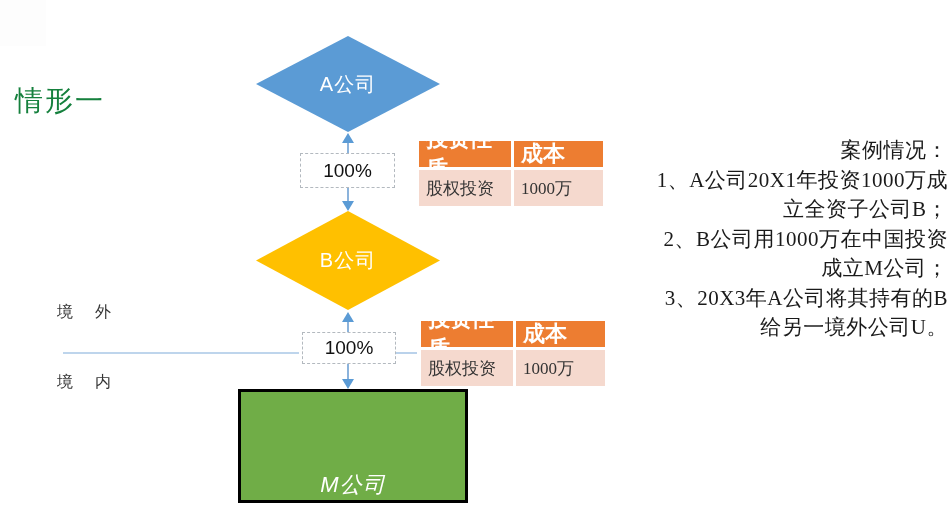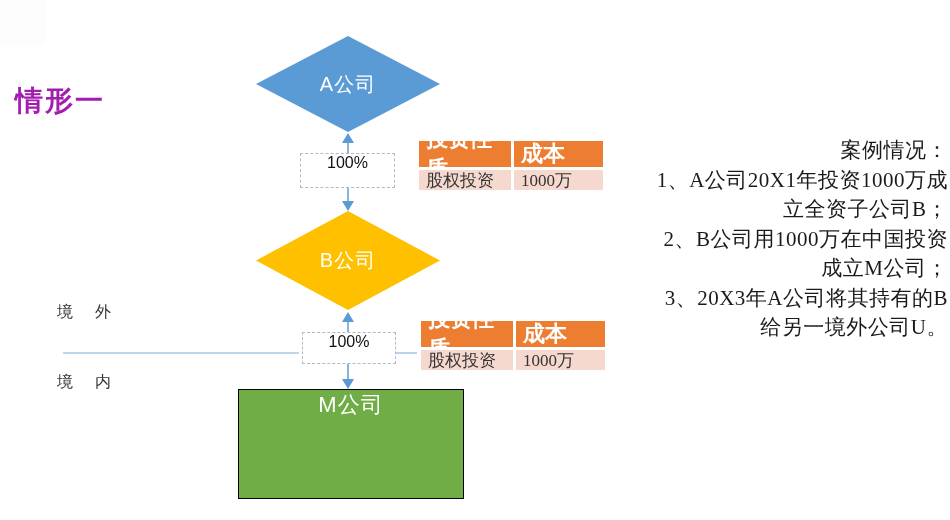--- a/index.html
+++ b/index.html
@@ -5,67 +5,67 @@
   html,body { margin:0; padding:0; background:#ffffff; }
   #canvas {
     position:relative; width:950px; height:520px; background:#ffffff;
     overflow:hidden; font-family:"Liberation Sans", sans-serif; color:#262626;
   }
 
   #corner-artifact { position:absolute; left:0; top:0; width:46px; height:46px; background:#fdfdfd; }
 
   #scenario-title {
     position:absolute; left:15px; top:82px; font-size:28px; letter-spacing:2px;
-    color:#a21caf; font-family:"Liberation Serif", serif;font-weight:bold;
+    color:#15803d; font-family:"Liberation Serif", serif;
   }
 
   
   #connectors { position:absolute; left:0; top:0; pointer-events:none; }
   .arrow-line { stroke:var(--arrow,#6FA0D3); stroke-width:1.6; }
   .arrow-head { fill:var(--arrow-head,#5B9BD5); }
   .divider-line { stroke:var(--divider-line,#A9C7E6); stroke-width:1.6; }
 
   
   .diamond { position:absolute; display:flex; align-items:center; justify-content:center; }
   .diamond svg { position:absolute; left:0; top:0; width:100%; height:100%; }
   .fill-a { fill:var(--company-a-fill,#5B9BD5); }
   .fill-b { fill:var(--company-b-fill,#FFC000); }
   .node-label { position:relative; color:#ffffff; font-size:20px; letter-spacing:1px; }
   #company-a-node { left:256px; top:36px;  width:184px; height:96px; }
   #company-b-node { left:256px; top:211px; width:184px; height:99px; }
 
   
   #company-m-node {
     position:absolute; left:238px; top:389px; width:224px; height:108px;
-    background:var(--company-m-fill,#70AD47); border:1px solid #000000;
-    display:flex; align-items:flex-start; justify-content:center;
+    background:var(--company-m-fill,#70AD47); border:3px solid #000000;
+    display:flex; align-items:flex-end; justify-content:center;font-style:italic;
   }
   #company-m-node .node-label { font-size:22px; }
 
   
   .pct-box {
     position:absolute; background:#ffffff; border:1px dashed #b3b9bf;
-    display:flex; align-items:flex-start; justify-content:center;
-    font-size:16px; color:#111111;
+    display:flex; align-items:center; justify-content:center;
+    font-size:19px; color:#111111;
   }
   #ownership-ab-box { left:300px; top:153px; width:93px; height:33px; }
   #ownership-bm-box { left:302px; top:332px; width:92px; height:30px; }
 
   
   .itable {
     position:absolute; display:grid; grid-template-columns:92px 89px;
     column-gap:3px; row-gap:3px; font-family:"Liberation Serif", serif;
   }
   .itable .hcell {
     background:var(--table-header-bg,#ED7D31); color:#ffffff; font-weight:bold;
     font-size:22px; height:26px; display:flex; align-items:center; padding-left:7px;
   }
   .itable .bcell {
     background:var(--table-body-bg,#F5D9CE); color:#333333;
-    font-size:17px; height:20px; display:flex; align-items:center; padding-left:7px;
+    font-size:17px; height:36px; display:flex; align-items:center; padding-left:7px;
   }
   #invest-table-ab { left:419px; top:141px; }
   #invest-table-bm { left:421px; top:321px; }
 
   
   .jurisdiction {
     position:absolute; font-size:16px; color:#333333; letter-spacing:3px;
     font-family:"Liberation Serif", serif;
   }
   #outside-label { left:57px; top:302px; }

